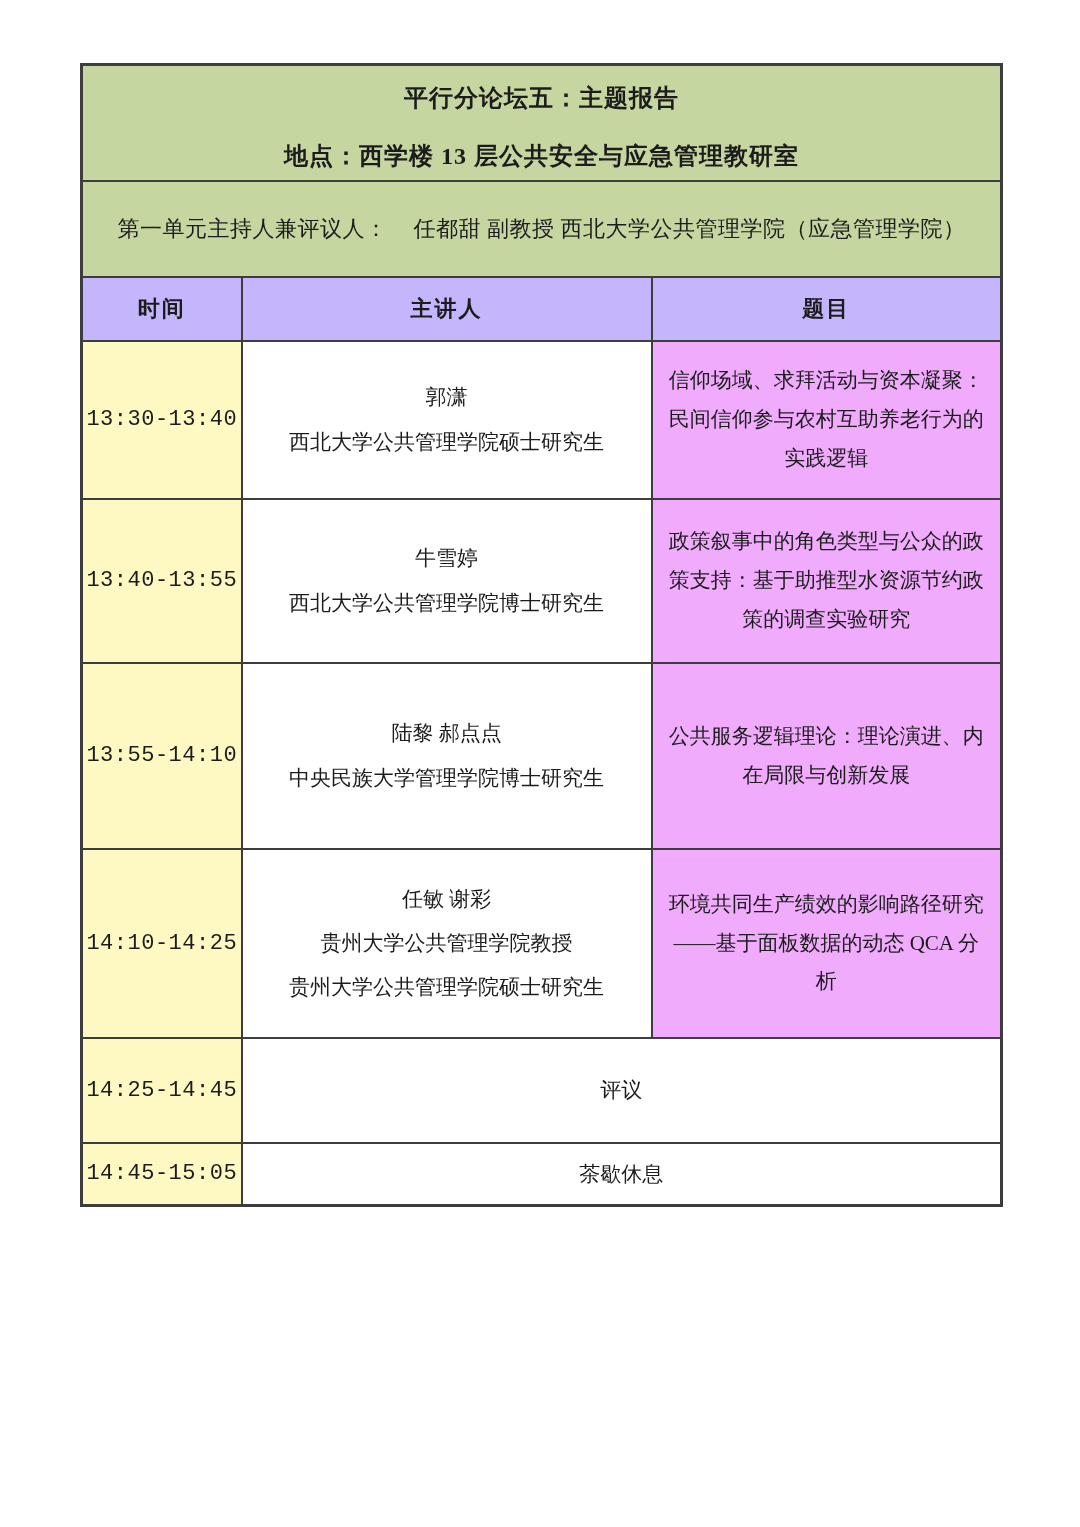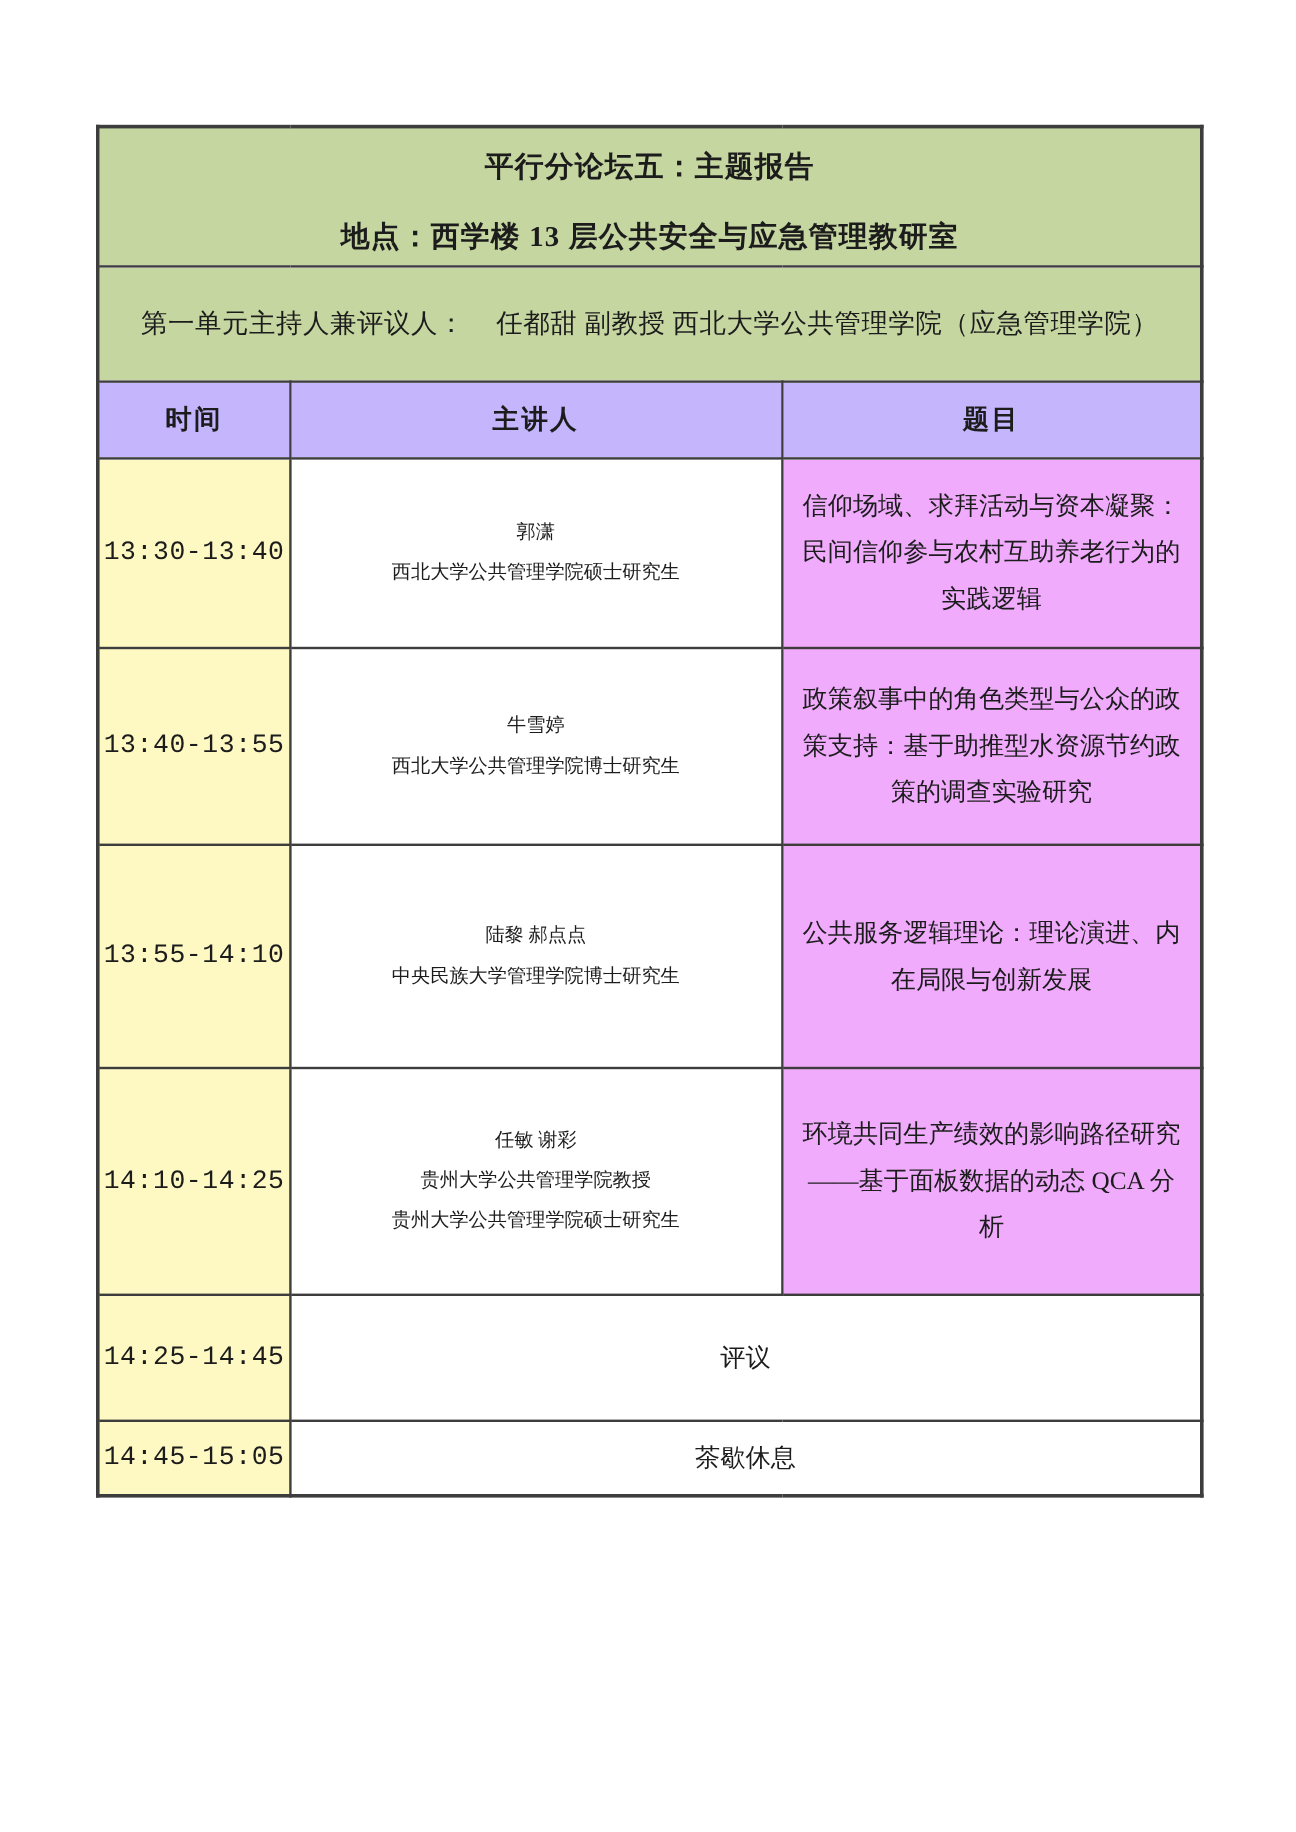--- a/index.html
+++ b/index.html
@@ -14,21 +14,21 @@
     width:1080px;
     min-height:1527px;
     background:var(--page_bg,#ffffff);
     font-family:"Liberation Serif","DejaVu Serif",serif;
     color:var(--text,#1c1c1c);
   }
   .page{
     width:1044px;
     min-height:1527px;
     box-sizing:border-box;
-    padding:104px 80px 0 80px;
+    padding:63px 80px 0 80px;
   }
   table.schedule{
     width:920px;
     border-collapse:collapse;
     table-layout:fixed;
     border:3px solid var(--border,#3d3d3d);
   }
   .c-time{width:160px;}
   .c-speaker{width:410px;}
   .c-topic{width:350px;}
@@ -67,21 +67,21 @@
     letter-spacing:2px;
     background:#c4b5fd;
   }
   
   .time{
     font-family:Liberation Mono, monospace;
     font-size:22px;
     letter-spacing:0.5px;
     background:#fef9c3;
   }
-  .speaker{font-size:16px;background:#ffffff;}
+  .speaker{font-size:21px;background:#ffffff;}
   .speaker div{line-height:2.1;}
   .topic{
     font-size:21px;
     line-height:1.85;
     padding:0 15px;
     background:#f0abfc;
   }
   .merged{font-size:21px;background:#ffffff;border-radius:16px;}
   .r0 td{height:158px;}
   .r1 td{height:164px;}

